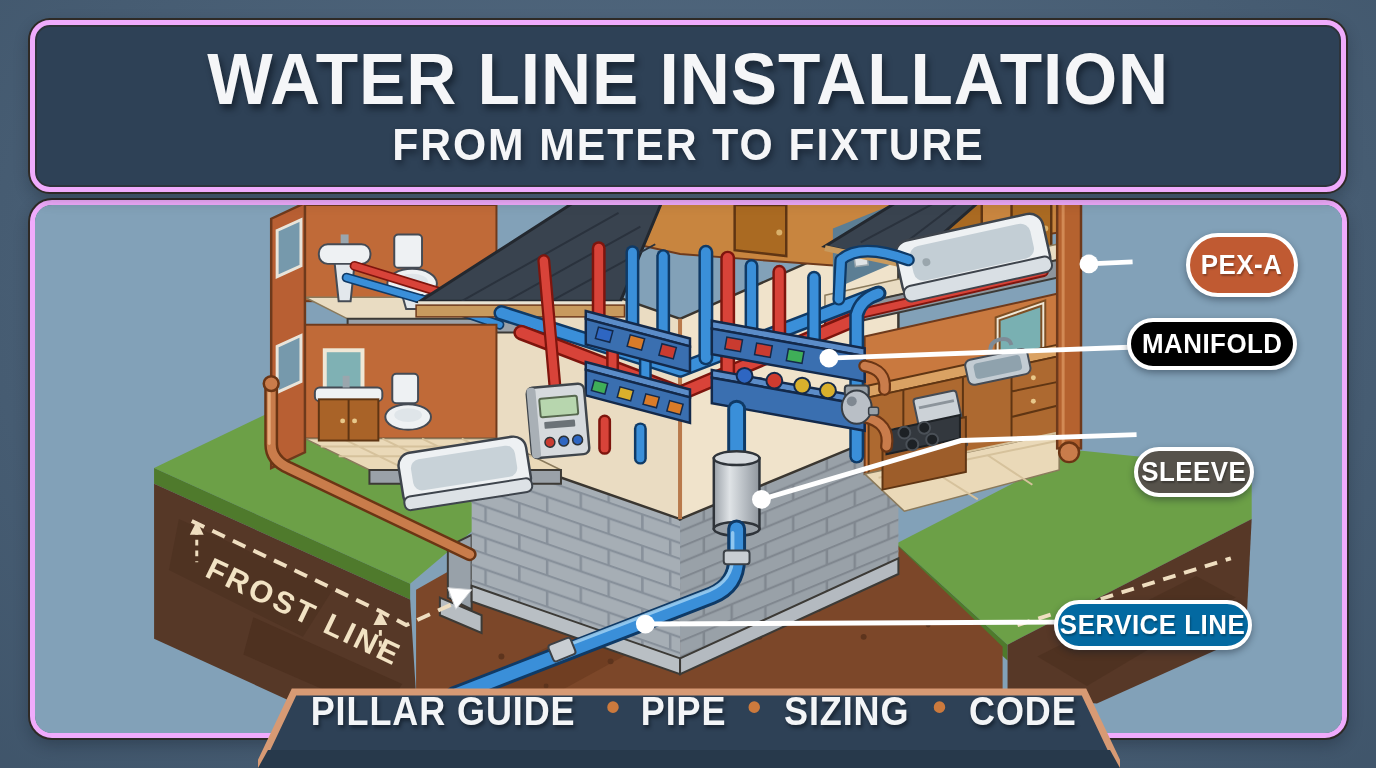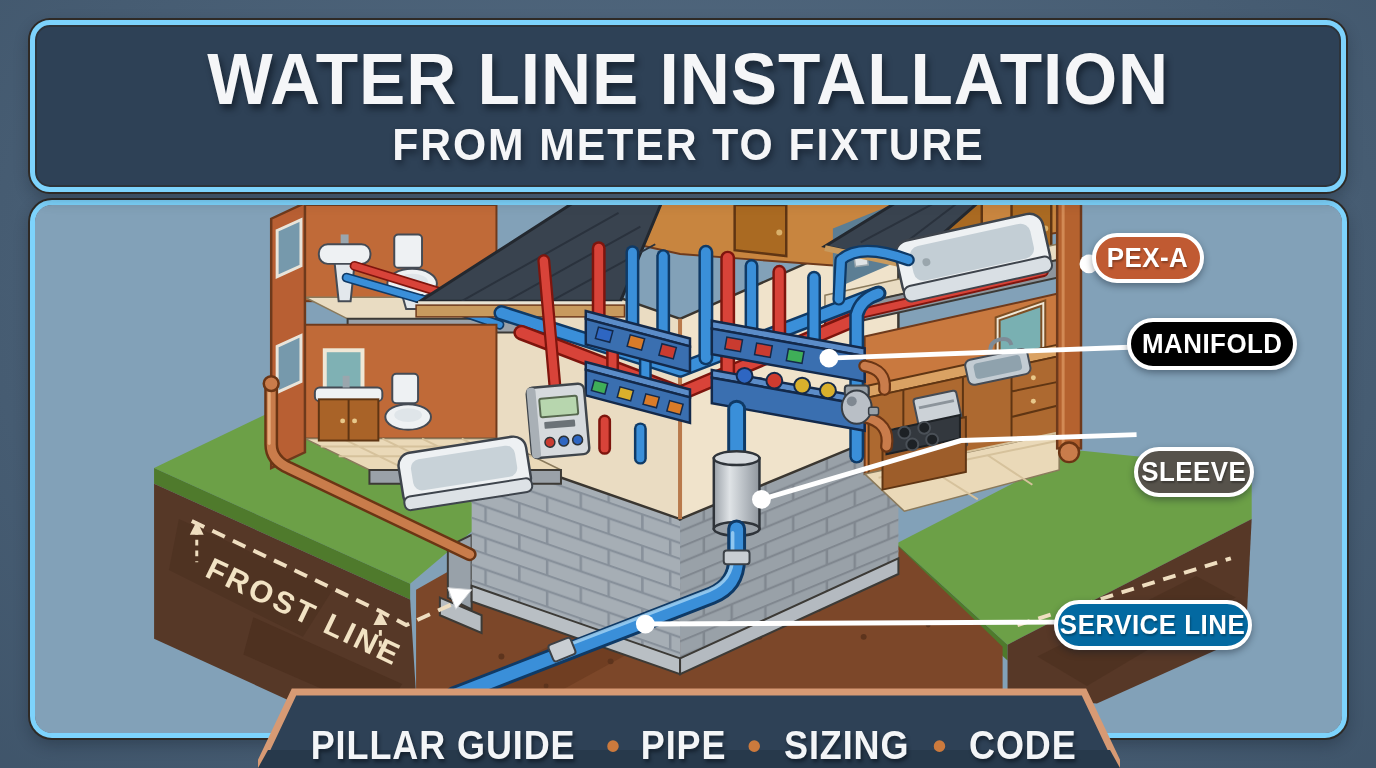--- a/index.html
+++ b/index.html
@@ -3,21 +3,21 @@
 <meta charset="utf-8">
 <style>
   html,body{margin:0;padding:0;}
   body{
     width:1376px;height:768px;position:relative;overflow:hidden;
     background:#4a637c;
     background-image:radial-gradient(ellipse at 50% 38%, rgba(255,255,255,.07), rgba(0,0,0,.14));
     font-family:"Liberation Sans", sans-serif;
   }
   .framed{
-    border:5px solid #7dd3fc;
+    border:5px solid #f0abfc;
     box-shadow:0 0 0 2px #2e2a26, inset 0 0 0 2px rgba(46,42,38,.55), 0 6px 16px rgba(10,18,28,.3);
     box-sizing:border-box;
   }
   
   .header{
     position:absolute;left:30px;top:20px;width:1316px;height:172px;
     background:#2e4156;border-radius:20px;
     display:flex;flex-direction:column;align-items:center;justify-content:center;
     z-index:2;
   }
@@ -40,30 +40,30 @@
   
   .pill{
     position:absolute;z-index:4;border:4px solid #ffffff;border-radius:999px;
     display:flex;align-items:center;justify-content:center;
     color:#fff;font-weight:bold;font-size:27px;letter-spacing:.5px;white-space:nowrap;
     box-shadow:0 3px 7px rgba(15,25,38,.4);
     text-shadow:1px 2px 2px rgba(0,0,0,.3);
     box-sizing:border-box;
   }
   .pill span{transform:scaleX(.96);}
-  .pill-pex{left:1092px;top:233px;width:112px;height:50px;background:#c05a32;}
+  .pill-pex{left:1186px;top:233px;width:112px;height:64px;background:#c05a32;}
   .pill-manifold{left:1127px;top:318px;width:170px;height:52px;background:#000000;}
   .pill-sleeve{left:1134px;top:411px;width:120px;height:50px;background:#56524b;margin-top:36px;}
   .pill-service{left:1054px;top:600px;width:198px;height:50px;background:#0369a1;}
   
   .footer{position:absolute;left:258px;top:688px;width:862px;height:80px;z-index:3;}
   .footer svg{position:absolute;inset:0;}
   .footer-row{
-    position:absolute;inset:0;display:flex;align-items:flex-end;justify-content:center;
-    gap:16px;padding-top:8px;
+    position:absolute;inset:0;display:flex;align-items:flex-start;justify-content:center;
+    gap:16px;padding-top:1px;
   }
   .footer-item{
     color:#f3f5f7;font-weight:bold;font-size:40px;letter-spacing:1px;white-space:nowrap;
     transform:scaleX(.9);text-shadow:2px 3px 4px rgba(8,14,24,.55);
   }
   .footer-dot{
     color:#cc7a3d;font-weight:bold;font-size:40px;line-height:1;transform:translateY(-2px);
   }
   
   .ln{fill:none;stroke-linecap:round;stroke-linejoin:round;}

